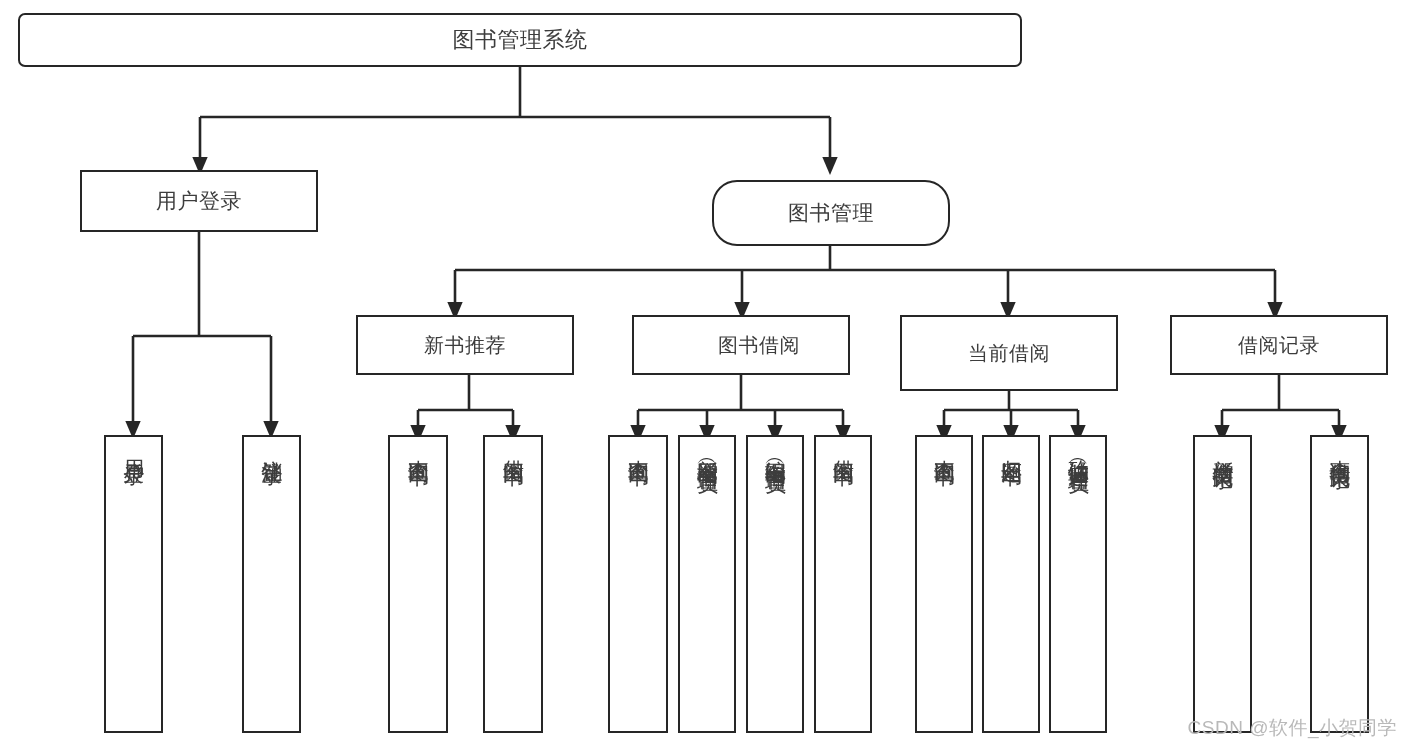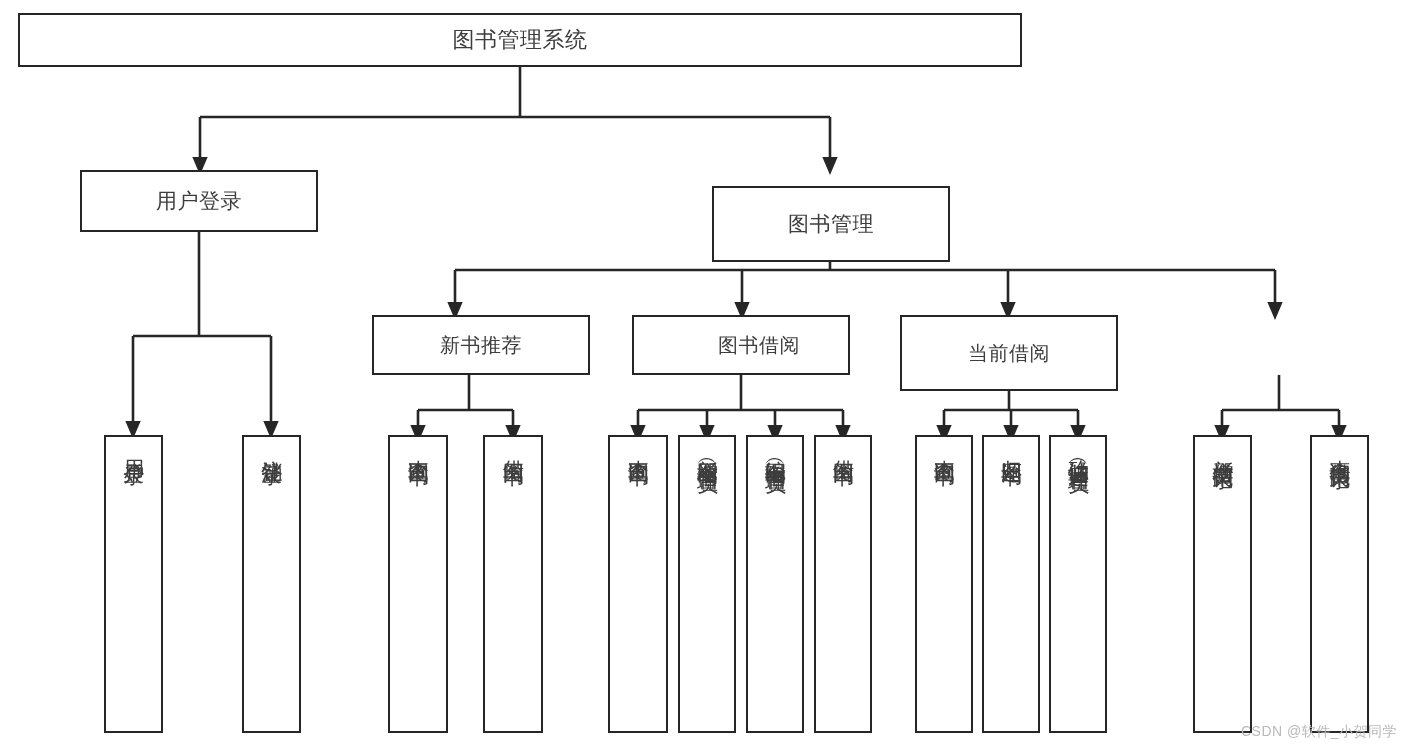--- a/index.html
+++ b/index.html
@@ -57,21 +57,21 @@
     font-size: 21px;
     line-height: 1.28;
     letter-spacing: 2px;
     white-space: nowrap;
     text-align: left;
   }
   .watermark {
     position: absolute;
     right: 8px;
     bottom: 6px;
-    font-size: 14px;
+    font-size: 19px;
     color: #b9b9b9;
     letter-spacing: 0.5px;
     z-index: 5;
     white-space: nowrap;
   }
 </style>
 </head>
 <body>
 
 <div id="canvas">
@@ -120,40 +120,43 @@
       <path d="M1011,410 L1011,426" marker-end="url(#arrow)"></path>
       <path d="M1078,410 L1078,426" marker-end="url(#arrow)"></path>
 
       <path d="M1279,375 L1279,410"></path>
       <path d="M1222,410 L1339,410"></path>
       <path d="M1222,410 L1222,426" marker-end="url(#arrow)"></path>
       <path d="M1339,410 L1339,426" marker-end="url(#arrow)"></path>
     </g>
   </svg>
 
-  <div class="node root" style="left:18px; top:13px; width:1004px; height:54px;">
+  <div class="node root" style="left:18px; top:13px; width:1004px; height:54px;border-radius:7px;">
     <span class="label">图书管理系统</span>
   </div>
 
   <div class="node level1" style="left:80px; top:170px; width:238px; height:62px;">
     <span class="label">用户登录</span>
   </div>
-  <div class="node level1" style="left:712px; top:186px; width:238px; height:76px;">
+  <div class="node level1" style="left:712px; top:180px; width:238px; height:66px;border-radius:25px;">
     <span class="label">图书管理</span>
   </div>
 
-  <div class="node level2" style="left:372px; top:315px; width:218px; height:60px;">
+  <div class="node level2" style="left:356px; top:315px; width:218px; height:60px;">
     <span class="label">新书推荐</span>
   </div>
   <div class="node level2" style="left:632px; top:315px; width:218px; height:60px;padding-left:36px;">
     <span class="label">图书借阅</span>
   </div>
   <div class="node level2" style="left:900px; top:315px; width:218px; height:76px;">
     <span class="label">当前借阅</span>
   </div>
+  <div class="node level2" style="left:1170px; top:315px; width:218px; height:60px;">
+    <span class="label">借阅记录</span>
+  </div>
 
   <div class="node vertical" style="left:104px; top:435px; width:59px; height:298px;">
     <span class="label">用户登录</span>
   </div>
   <div class="node vertical" style="left:242px; top:435px; width:59px; height:298px;">
     <span class="label">注销登录</span>
   </div>
 
   <div class="node vertical" style="left:388px; top:435px; width:60px; height:298px;">
     <span class="label">查询图书</span>

